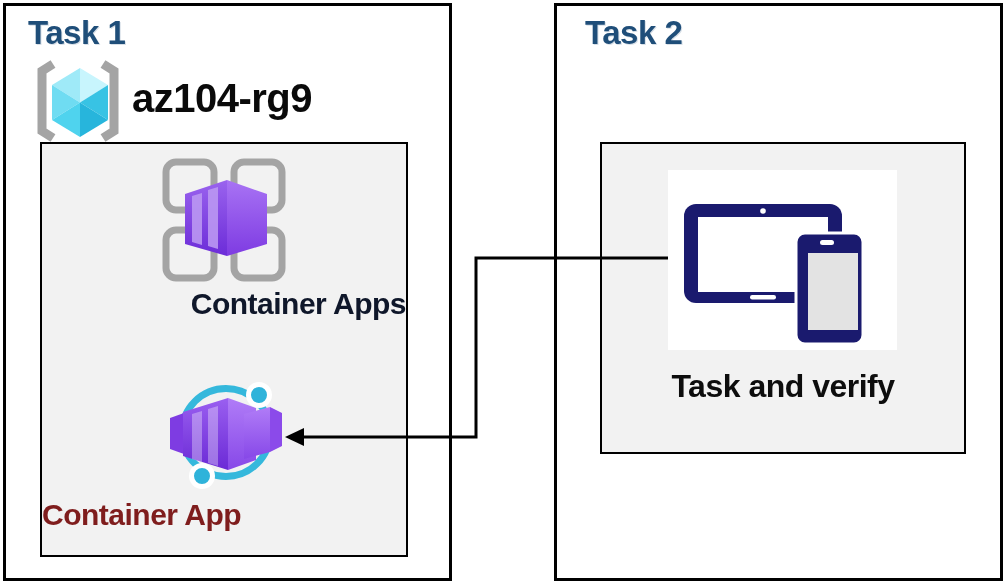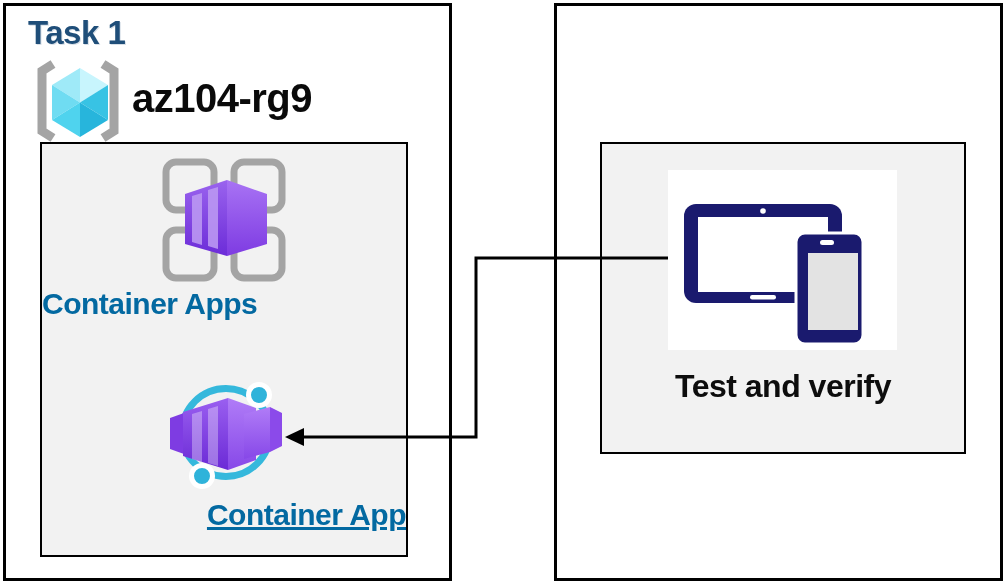--- a/index.html
+++ b/index.html
@@ -24,27 +24,27 @@
     position:absolute;left:126px;top:70px;
     font-size:40px;font-weight:bold;color:#0a0a0a;letter-spacing:-0.5px;
   }
   .inner-box{
     position:absolute;background:#F2F2F2;border:2px solid #000;
   }
   .inner-box.env-panel{left:34px;top:136px;width:364px;height:411px;}
   .inner-box.test-panel{left:43px;top:136px;width:362px;height:308px;}
   .env-svg{position:absolute;left:120px;top:14px;width:124px;height:124px;}
   .env-label{
-    position:absolute;left:0;top:142px;width:100%;text-align:left;
-    font-size:30px;line-height:36px;font-weight:bold;color:#0369a1;letter-spacing:-0.5px;
+    position:absolute;left:0;top:142px;width:100%;text-align:right;
+    font-size:30px;line-height:36px;font-weight:bold;color:#0f172a;letter-spacing:-0.5px;
   }
   .app-svg{position:absolute;left:126px;top:238px;width:120px;height:108px;}
   .app-label{
-    position:absolute;left:0;top:354px;width:100%;text-align:right;
-    font-size:30px;font-weight:bold;color:#0369a1;letter-spacing:-0.5px;text-decoration:underline;
+    position:absolute;left:0;top:354px;width:100%;text-align:left;
+    font-size:30px;font-weight:bold;color:#7f1d1d;letter-spacing:-0.5px;
   }
   .white-area{
     position:absolute;left:66px;top:26px;width:229px;height:180px;background:#fff;
   }
   .devices-svg{position:absolute;left:0;top:0;width:229px;height:180px;}
   .test-label{
     position:absolute;left:0;top:224px;width:100%;text-align:center;
     font-size:32px;font-weight:bold;color:#0d0d0d;letter-spacing:-0.5px;
   }
   .connector-overlay{
@@ -118,36 +118,37 @@
         <polygon points="76,32 102,25 102,70 76,77" fill="url(#appSide)"></polygon>
         <polygon points="102,25 114,31 114,64 102,70" fill="#8B4AEA"></polygon>
         <circle cx="91" cy="13" r="10.5" fill="#2FB3DA" stroke="#FFFFFF" stroke-width="5"></circle>
         <circle cx="34" cy="94" r="10.5" fill="#2FB3DA" stroke="#FFFFFF" stroke-width="5"></circle>
       </svg>
       <div class="app-label">Container App</div>
     </div>
   </div>
 
   <div class="task-box t2">
+    <div class="task-title">Task 2</div>
 
     <div class="inner-box test-panel">
       <div class="white-area">
         <svg class="devices-svg" viewBox="0 0 229 180">
 
           <rect x="16" y="34" width="158" height="99" rx="12" fill="#1A1A6E"></rect>
           <rect x="30" y="47" width="130" height="75" fill="#FFFFFF"></rect>
           <circle cx="95" cy="41" r="2.8" fill="#FFFFFF"></circle>
           <rect x="82" y="125" width="26" height="4.5" rx="2.2" fill="#FFFFFF"></rect>
 
           <rect x="128" y="63" width="67" height="111" rx="9" fill="#1A1A6E" stroke="#FFFFFF" stroke-width="3"></rect>
           <rect x="152" y="70" width="14" height="5" rx="2.5" fill="#FFFFFF"></rect>
           <rect x="140" y="83" width="50" height="77" fill="#E3E3E3"></rect>
         </svg>
       </div>
-      <div class="test-label">Test and verify</div>
+      <div class="test-label">Task and verify</div>
     </div>
   </div>
 
   <svg class="connector-overlay" viewBox="0 0 1006 584">
     <path d="M668 258 H476 V437 H303" fill="none" stroke="#000000" stroke-width="3"></path>
     <polygon points="285,437 304,428 304,446" fill="#000000"></polygon>
   </svg>
 
 </div>
 

